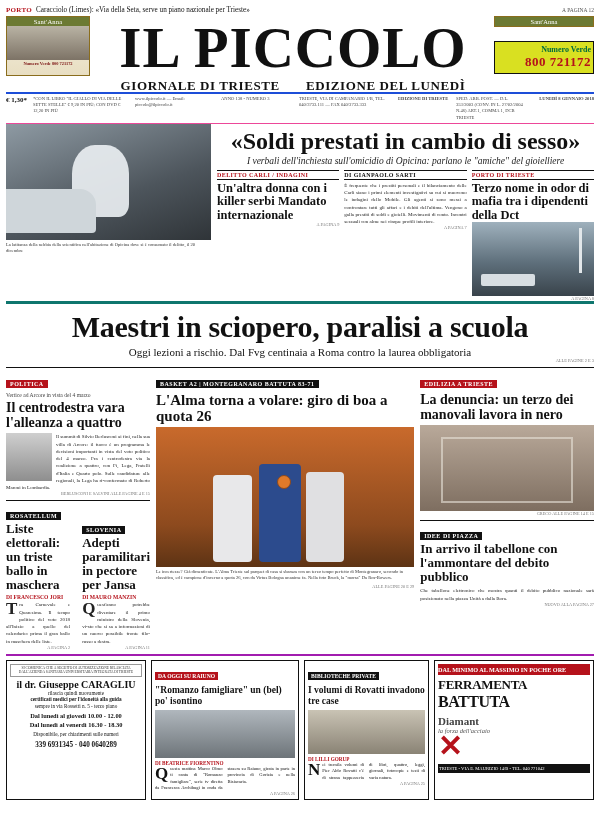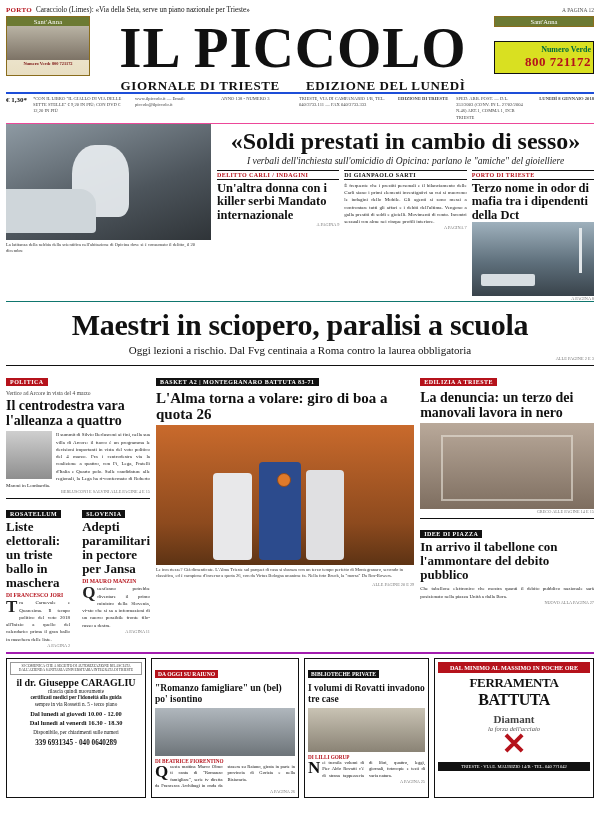--- a/index.html
+++ b/index.html
@@ -44,21 +44,21 @@
   .verde .v1 { font-size:8px; font-weight:bold; color:#006b3c; }
   .verde .v2 { font-size:13px; font-weight:bold; color:#b5121b; letter-spacing:.5px;}
   .mh-right .sponsor2 { border:1px solid #8a6d1d; font-size:6.5px; background:#6c7a33; color:#fff; padding:1px 0; text-align:center;}
 
   
   .legal { display:flex; font-size:4.6px; color:#444; border-bottom:1px solid #ec4899; padding:2px 0; gap:6px; }
   .legal .col { line-height:1.35; }
   .legal .price { font-weight:bold; font-size:7px; color:#111; }
 
   
-  .lead { display:flex; border-bottom:1px solid #0f766e; }
+  .lead { display:flex; border-bottom:3px solid #0f766e; }
   .lead-photo { width:205px; }
   .photo { background:#6f7a82; position:relative; overflow:hidden; }
   .photo.p1 { height:116px; background:linear-gradient(160deg,#8e9aa3,#4d555c 60%,#2f3438); }
   .photo .fig {
     position:absolute; left:32%; top:18%; width:28%; height:62%;
     background:#e9eef1; border-radius:40% 40% 18% 18%; opacity:.92;
   }
   .photo .car {
     position:absolute; left:-4%; bottom:6%; width:48%; height:38%;
     background:#cfd6da; border-radius:6px 16px 4px 4px;
@@ -107,21 +107,21 @@
   .photo.basket .pl { position:absolute; bottom:4%; background:#f2f2f2; border-radius:4px; }
   .photo.basket .pl.a { left:22%; width:15%; height:62%; background:#e8e8ea;}
   .photo.basket .pl.b { left:40%; width:16%; height:70%; background:#2c4b8d;}
   .photo.basket .pl.c { left:58%; width:15%; height:64%; background:#e0e0e2;}
   .photo.basket .ball { position:absolute; left:47%; top:34%; width:14px; height:14px; border-radius:50%; background:#e07a2a; border:1px solid #8d4a1e;}
 
   .photo.thin { height:86px; background:linear-gradient(#b9a99a,#7e6e60); }
   .photo.thin .scaff { position:absolute; inset:14% 12% 10% 12%; border:2px solid #e8e2d8; opacity:.6;}
 
   .sep { border-top:1px solid #111; margin:4px 0 3px; }
-  .dual { display:flex; gap:12px; }
+  .dual { display:flex; gap:12px;align-items:flex-end; }
   .dual .c { flex:1; }
   .dropcap:first-letter { font-size:17px; font-weight:bold; float:left; line-height:14px; padding:1px 2px 0 0; }
 
   
   .ads { display:flex; gap:5px; border-top:2px solid #a21caf; margin-top:4px; padding-top:4px; }
   .ad { border:1px solid #111; padding:3px; }
   .ad1 { width:140px; text-align:center; }
   .ad1 .legalese { font-size:3.6px; line-height:1.25; color:#333; border:1px solid #999; padding:1px; margin-bottom:2px;}
   .ad1 .name { font-size:10px; font-weight:bold; }
   .ad1 .sm { font-size:5.2px; line-height:1.3; }
@@ -135,21 +135,21 @@
   .ad2 .by { font-size:5.2px; font-weight:bold; color:#b5121b; }
   .ad2 .body { font-size:4.6px; line-height:1.4; text-align:justify; column-count:2; column-gap:5px;}
 
   .ad3 { width:125px; }
   .ad3 .badge { background:#111; color:#fff; font-size:5.6px; font-weight:bold; padding:1px 3px; display:inline-block;}
   .ad3 .h { font-size:9.5px; font-weight:bold; line-height:11px; margin:3px 0;}
   .ad3 .img { height:44px; background:linear-gradient(#c9c3b4,#8a8375); margin:2px 0;}
   .ad3 .by { font-size:5.2px; font-weight:bold; color:#b5121b; }
   .ad3 .body { font-size:4.6px; line-height:1.4; text-align:justify; column-count:2; column-gap:5px;}
 
-  .ad4 { width:160px; text-align:center; position:relative; }
+  .ad4 { width:160px; position:relative; }
   .ad4 .top { background:#b5121b; color:#fff; font-size:6.2px; font-weight:bold; padding:2px 0; }
   .ad4 .brand1 { font-size:13px; font-weight:bold; letter-spacing:-.3px; margin-top:2px;}
   .ad4 .brand2 { font-size:16px; font-weight:bold; letter-spacing:-.5px; }
   .ad4 .diamant { font-size:11px; font-weight:bold; color:#444; margin-top:4px;}
   .ad4 .slog { font-size:6.5px; font-style:italic; color:#555; }
   .ad4 .xx { font-size:30px; font-weight:bold; color:#b5121b; line-height:24px; }
   .ad4 .foot { background:#111; color:#fff; font-size:4.6px; padding:2px 1px; margin-top:6px;}
 </style>
 </head>
 <body>

